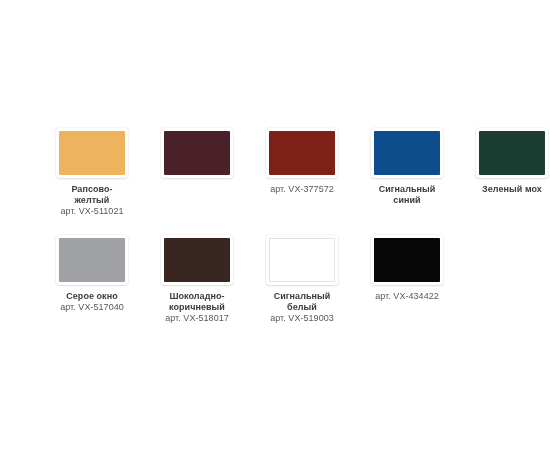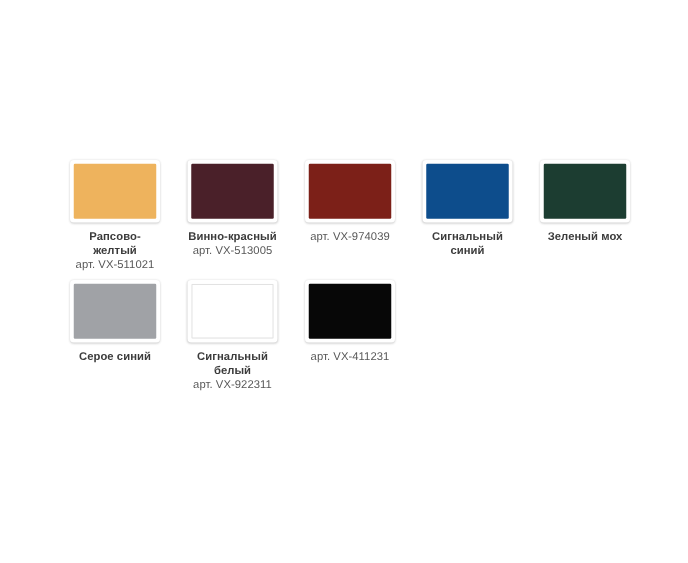--- a/index.html
+++ b/index.html
@@ -25,20 +25,21 @@
   .swatch-grid {
     position: absolute;
     left: 45px;
     top: 128px;
     width: 470px;
     display: grid;
     grid-template-columns: repeat(5, 94px);
     grid-auto-rows: 96px;
     column-gap: 0px;
     row-gap: 0px;
+    gap: 11px;
   }
 
   .swatch-cell {
     width: 94px;
     display: flex;
     flex-direction: column;
     align-items: center;
     box-sizing: border-box;
   }
 
@@ -102,31 +103,27 @@
         <div class="swatch-caption">
           <span class="swatch-name">Рапсово-
 желтый</span>
           <span class="swatch-article">арт. VX-511021</span>
         </div>
       </div>
       <div class="swatch-cell">
         <div class="swatch-chip-wrap">
           <div class="swatch-chip" style="background: rgb(74, 32, 41);"></div>
         </div>
-        <div class="swatch-caption">
-          <span class="swatch-name">Винно-красный</span>
-          <span class="swatch-article">арт. VX-513005</span>
-        </div>
       </div>
       <div class="swatch-cell">
         <div class="swatch-chip-wrap">
           <div class="swatch-chip" style="background: rgb(124, 32, 24);"></div>
         </div>
         <div class="swatch-caption">
-          <span class="swatch-article">арт. VX-974039</span>
+          <span class="swatch-article">арт. VX-377572</span>
         </div>
       </div>
       <div class="swatch-cell">
         <div class="swatch-chip-wrap">
           <div class="swatch-chip" style="background: rgb(13, 77, 140);"></div>
         </div>
         <div class="swatch-caption">
           <span class="swatch-name">Сигнальный
 синий</span>
         </div>
@@ -137,35 +134,46 @@
         </div>
         <div class="swatch-caption">
           <span class="swatch-name">Зеленый мох</span>
         </div>
       </div>
       <div class="swatch-cell">
         <div class="swatch-chip-wrap">
           <div class="swatch-chip" style="background: rgb(160, 162, 166);"></div>
         </div>
         <div class="swatch-caption">
-          <span class="swatch-name">Серое синий</span>
+          <span class="swatch-name">Серое окно</span>
+          <span class="swatch-article">арт. VX-517040</span>
+        </div>
+      </div>
+      <div class="swatch-cell">
+        <div class="swatch-chip-wrap">
+          <div class="swatch-chip" style="background: rgb(57, 38, 33);"></div>
+        </div>
+        <div class="swatch-caption">
+          <span class="swatch-name">Шоколадно-
+коричневый</span>
+          <span class="swatch-article">арт. VX-518017</span>
         </div>
       </div>
       <div class="swatch-cell">
         <div class="swatch-chip-wrap">
           <div class="swatch-chip bordered" style="background: rgb(255, 255, 255);"></div>
         </div>
         <div class="swatch-caption">
           <span class="swatch-name">Сигнальный
 белый</span>
-          <span class="swatch-article">арт. VX-922311</span>
+          <span class="swatch-article">арт. VX-519003</span>
         </div>
       </div>
       <div class="swatch-cell">
         <div class="swatch-chip-wrap">
           <div class="swatch-chip" style="background: rgb(7, 7, 7);"></div>
         </div>
         <div class="swatch-caption">
-          <span class="swatch-article">арт. VX-411231</span>
+          <span class="swatch-article">арт. VX-434422</span>
         </div>
       </div>
     </div>
 </div>
 
 </body></html>

